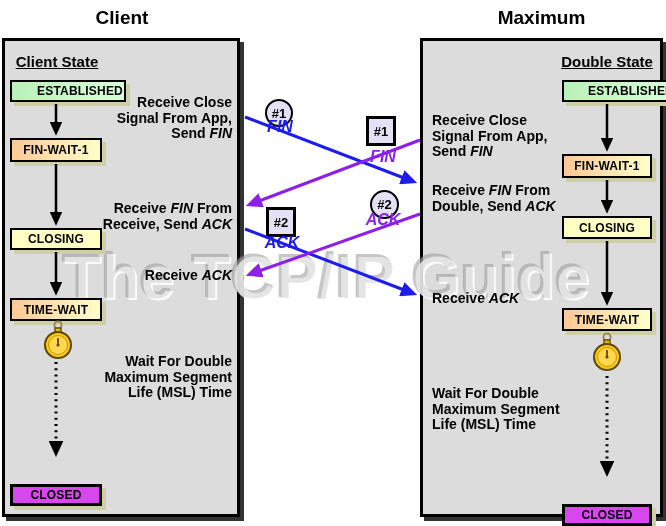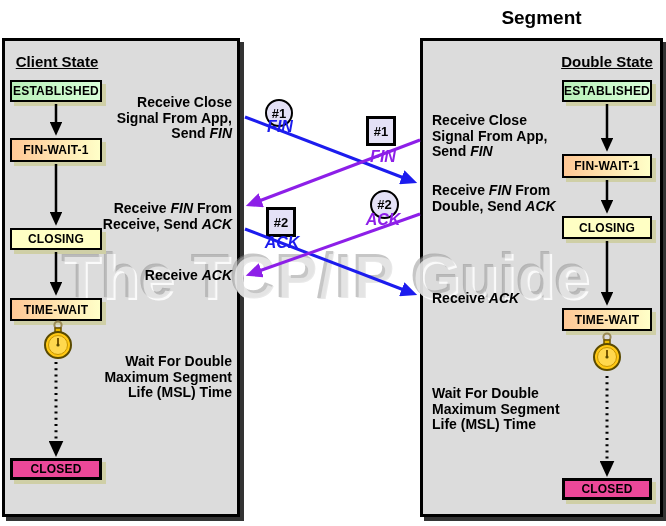--- a/index.html
+++ b/index.html
@@ -10,24 +10,24 @@
          box-shadow:4px 4px 0 rgba(0,0,0,0.8);z-index:1;}
   .watermark{position:absolute;left:62px;top:240px;width:580px;z-index:2;
              font-size:63px;font-weight:bold;white-space:nowrap;
              color:rgba(198,198,198,0.38);
              text-shadow:2px 2px 0 rgba(255,255,255,0.85),-1px -1px 0 rgba(130,130,130,0.45);}
   .col-heading{position:absolute;z-index:4;font-size:15px;font-weight:bold;
                text-decoration:underline;text-align:center;}
   .sbox{position:absolute;z-index:4;border:2px solid #000;display:flex;align-items:center;
         justify-content:center;font-size:12px;font-weight:bold;letter-spacing:0.2px;
         box-shadow:4px 4px 0 #cfcfa6;}
-  .green{background:linear-gradient(90deg,#b9f0b9,#d9ffd9);}
+  .green{background:linear-gradient(90deg,#b9f0b9,#d9ffd9);padding-left:24px;}
   .orange-grad{background:linear-gradient(90deg,#ffc896,#ffffc8);}
   .yellow{background:#ffffc4;}
-  .white{background:#ec4899;border-width:3px;}
+  .white{background:#d946ef;border-width:3px;margin-top:26px;}
   .note{position:absolute;z-index:4;font-size:14px;line-height:15.5px;font-weight:bold;}
   .note.r{text-align:right;}
   .marker{position:absolute;z-index:4;background:#e4e1f6;border:2px solid #000;
           display:flex;align-items:center;justify-content:center;
           font-size:13px;font-weight:bold;}
   .marker.circle{border-radius:50%;}
   .marker.square{border-width:3px;}
   .mlabel{position:absolute;z-index:4;width:54px;text-align:center;
           font-size:16px;font-weight:bold;font-style:italic;}
   .blue-t{color:#1c1cee;}
@@ -38,21 +38,22 @@
 </head>
 <body>
 
 <div class="stage">
 
   <div class="panel" style="left:2px;width:232px;"></div>
   <div class="panel" style="left:420px;width:237px;"></div>
 
   <div class="watermark">The TCP/IP Guide</div>
 
-  <div class="title" style="left:420px;top:7px;width:243px;">Segment</div>
+  <div class="title" style="left:2px;top:7px;width:240px;">Client</div>
+  <div class="title" style="left:420px;top:7px;width:243px;">Maximum</div>
 
   <div class="col-heading" style="left:4px;top:53px;width:106px;text-decoration:underline;">Client State</div>
   <div class="col-heading" style="left:556px;top:53px;width:102px;">Double State</div>
 
   <div class="sbox green" style="left:10px;top:80px;width:88px;height:18px;">ESTABLISHED</div>
   <div class="sbox orange-grad" style="left:10px;top:138px;width:88px;height:20px;">FIN-WAIT-1</div>
   <div class="sbox yellow" style="left:10px;top:228px;width:88px;height:18px;">CLOSING</div>
   <div class="sbox orange-grad" style="left:10px;top:298px;width:88px;height:19px;">TIME-WAIT</div>
   <div class="sbox white" style="left:10px;top:458px;width:86px;height:16px;">CLOSED</div>
 

